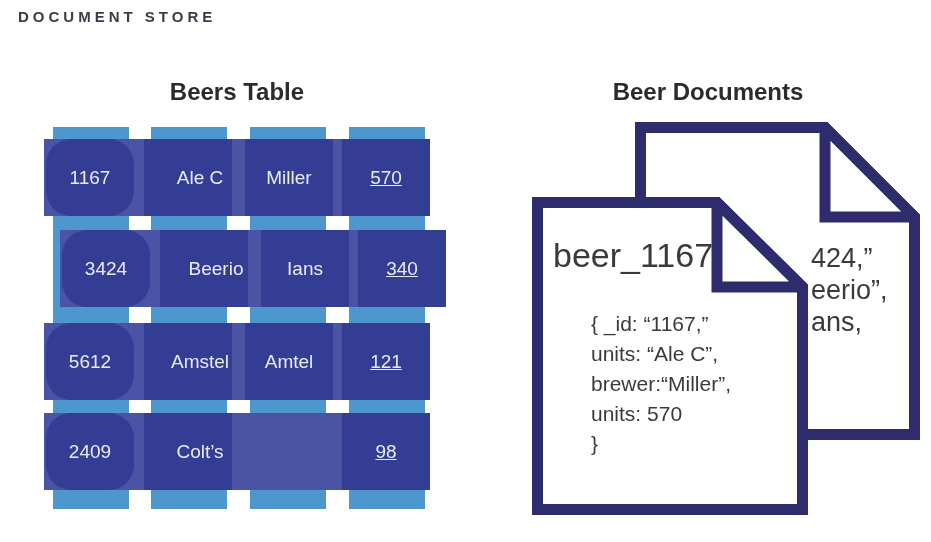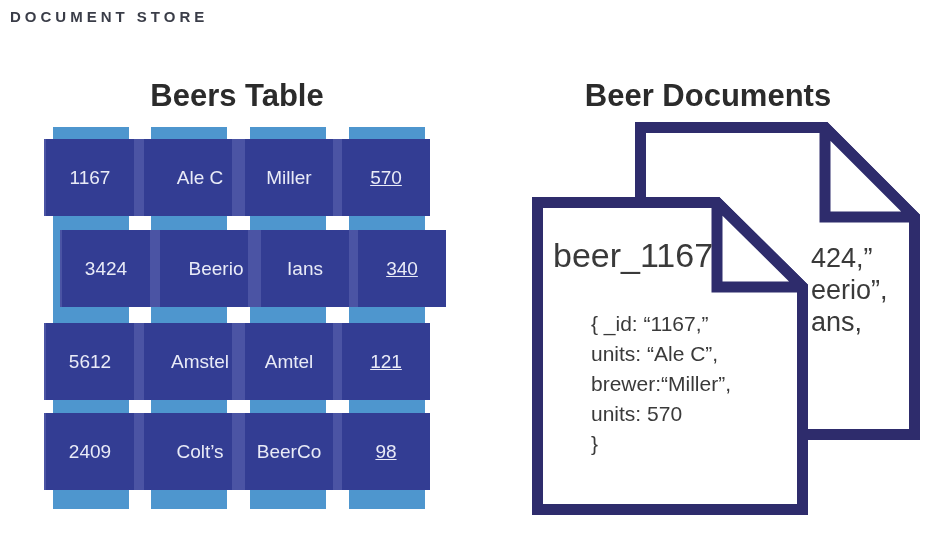--- a/index.html
+++ b/index.html
@@ -13,28 +13,28 @@
   }
   *{margin:0;padding:0;box-sizing:border-box;}
   html,body{background:#ffffff;}
   body{
     position:relative;
     width:931px;height:542px;
     overflow:hidden;
     font-family:"Liberation Sans", sans-serif;
   }
   .page-title{
-    position:absolute;left:10px;top:8px;
+    position:absolute;left:18px;top:8px;
     font-size:15px;font-weight:bold;
     letter-spacing:4px;
     color:var(--title-ink);
   }
   .heading{
     position:absolute;top:78px;
-    font-size:31px;font-weight:600;
+    font-size:24px;font-weight:600;
     color:var(--heading-ink);
     text-align:center;
   }
   .heading.beers{left:44px;width:386px;}
   .heading.docs{left:528px;width:360px;}
 
   
   .rtable{
     position:absolute;left:44px;top:127px;
     width:386px;height:382px;
@@ -54,21 +54,21 @@
   .rrow.r0{top:12px;}
   .rrow.r1{top:103px;margin-left:16px;}
   .rrow.r2{top:196px;}
   .rrow.r3{top:286px;}
   .cell{
     position:absolute;top:0;height:100%;width:88px;
     background:var(--cell-navy);
     display:flex;align-items:center;justify-content:center;
     color:#e9ebf7;font-size:19px;
   }
-  .cell.c0{left:2px;}
+  .cell.c0{left:2px;border-radius:25px;}
   .cell.c1{left:100px;padding-left:24px;}
   .cell.c2{left:201px;}
   .cell.c3{left:298px;text-decoration:underline;}
 
   
   .docs-area{
     position:absolute;left:528px;top:117px;
     width:403px;height:410px;
   }
   .docshape{position:absolute;display:block;}
@@ -124,21 +124,20 @@
   </div>
   <div class="rrow r2">
     <div class="cell c0">5612</div>
     <div class="cell c1">Amstel</div>
     <div class="cell c2">Amtel</div>
     <div class="cell c3">121</div>
   </div>
   <div class="rrow r3">
     <div class="cell c0">2409</div>
     <div class="cell c1">Colt’s</div>
-    <div class="cell c2">BeerCo</div>
     <div class="cell c3">98</div>
   </div>
 </div>
 
 <div class="docs-area">
 
   <svg class="docshape doc-back-svg" width="285" height="318" viewBox="0 0 285 318">
     <polygon points="5.5,5.5 190,5.5 279.5,95 279.5,312.5 5.5,312.5"></polygon>
     <polygon points="190,5.5 190,95 279.5,95"></polygon>
   </svg>

